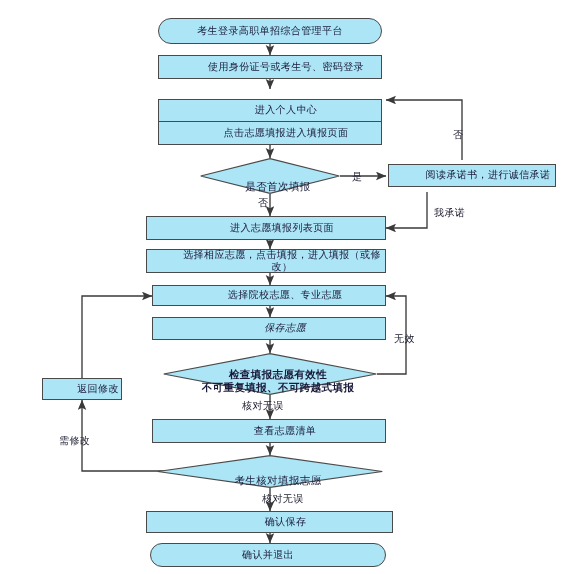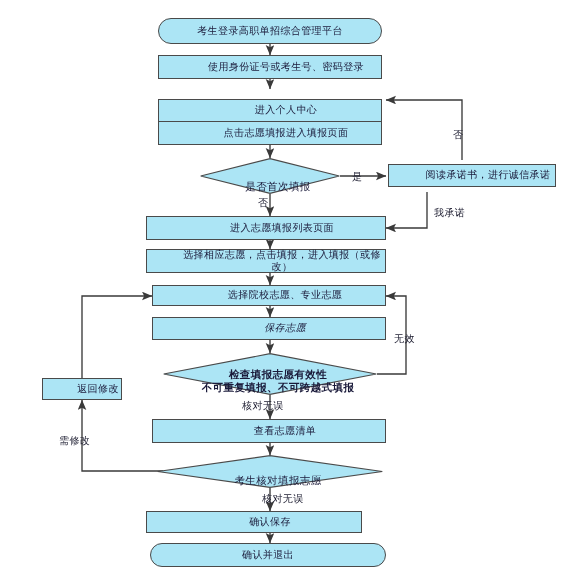--- a/index.html
+++ b/index.html
@@ -180,21 +180,21 @@
 
   <div class="diamond-wrap" style="left:157px; top:455px; width:226px; height:33px;">
     <svg width="226" height="33" viewBox="0 0 226 33" xmlns="http://www.w3.org/2000/svg">
       <polygon points="113,0.7 225.3,16.5 113,32.3 0.7,16.5" fill="#ace5f5" stroke="#4a4a4a" stroke-width="1.2"></polygon>
     </svg>
     <div class="diamond-label">
       <span>考生核对填报志愿</span>
     </div>
   </div>
 
-  <div class="node rect" style="left:146px; top:511px; width:216px; height:22px;">确认保存</div>
+  <div class="node rect" style="left:146px; top:511px; width:247px; height:22px;">确认保存</div>
 
   <div class="node rounded" style="left:150px; top:543px; width:236px; height:24px;">确认并退出</div>
 
   <div class="node rect" style="left:42px; top:378px; width:80px; height:22px;">返回修改</div>
 
   <div class="edge-label" style="left:352px; top:170px;">是</div>
 
   <div class="edge-label" style="left:258px; top:196px;">否</div>
 
   <div class="edge-label" style="left:453px; top:128px;">否</div>

